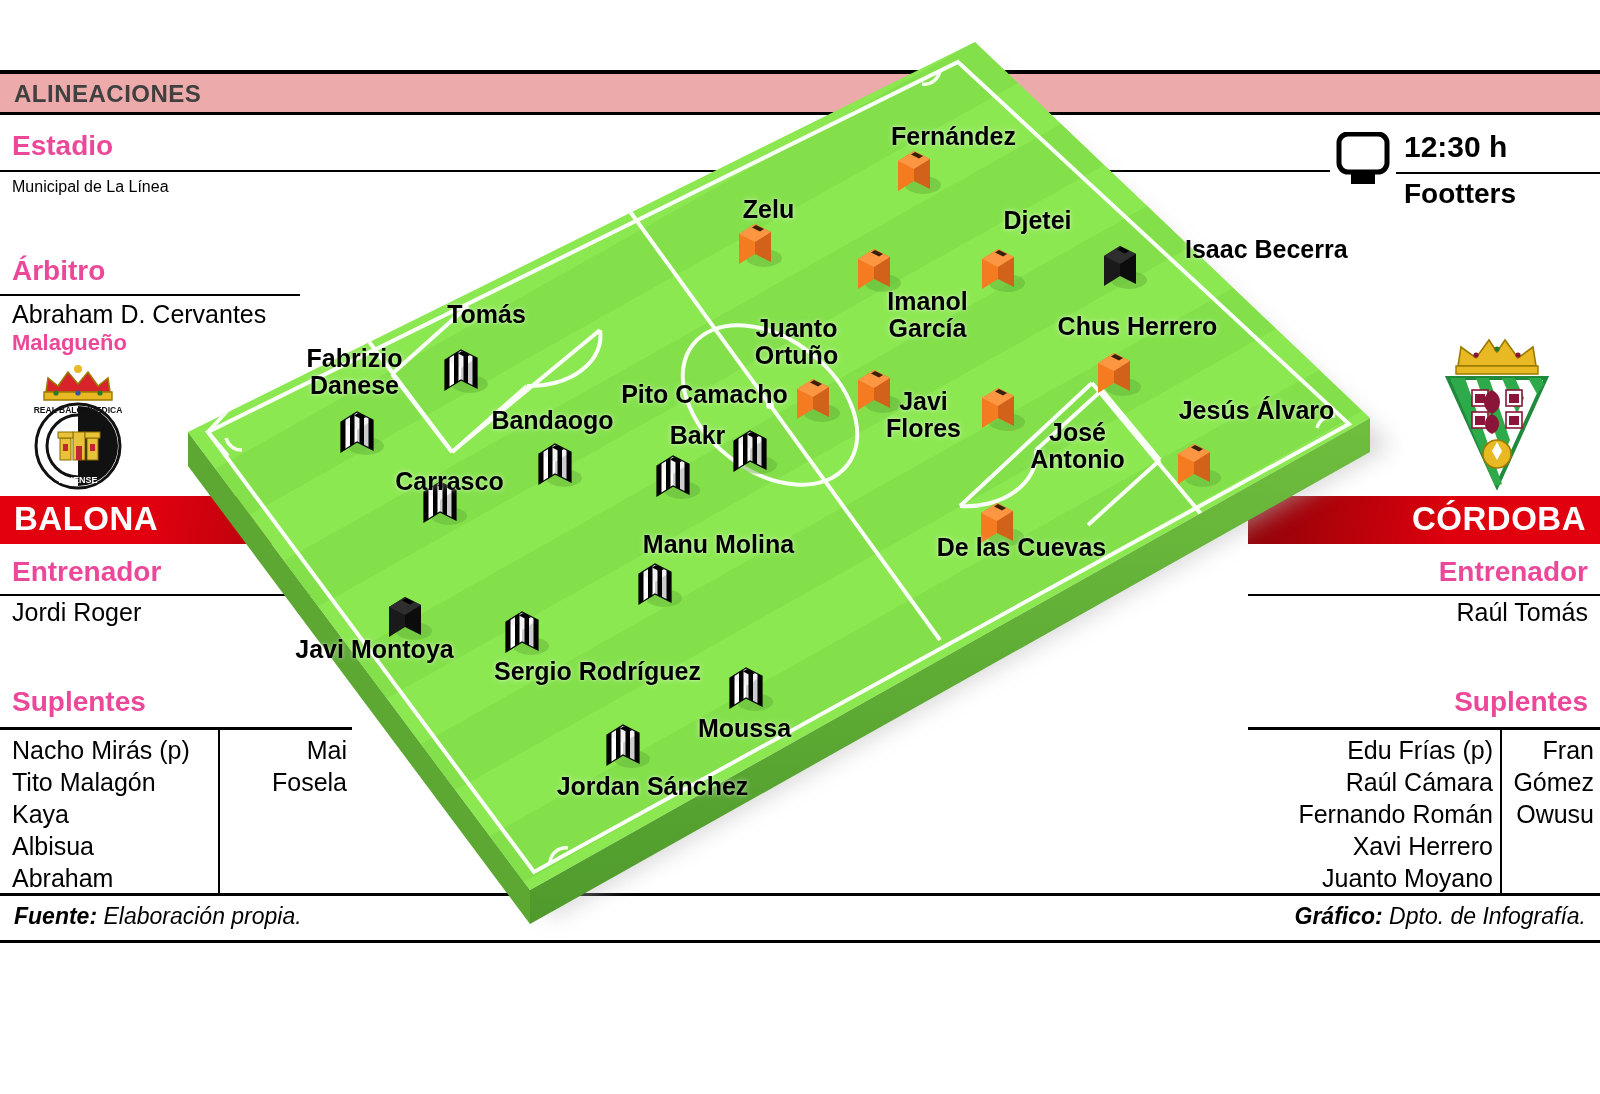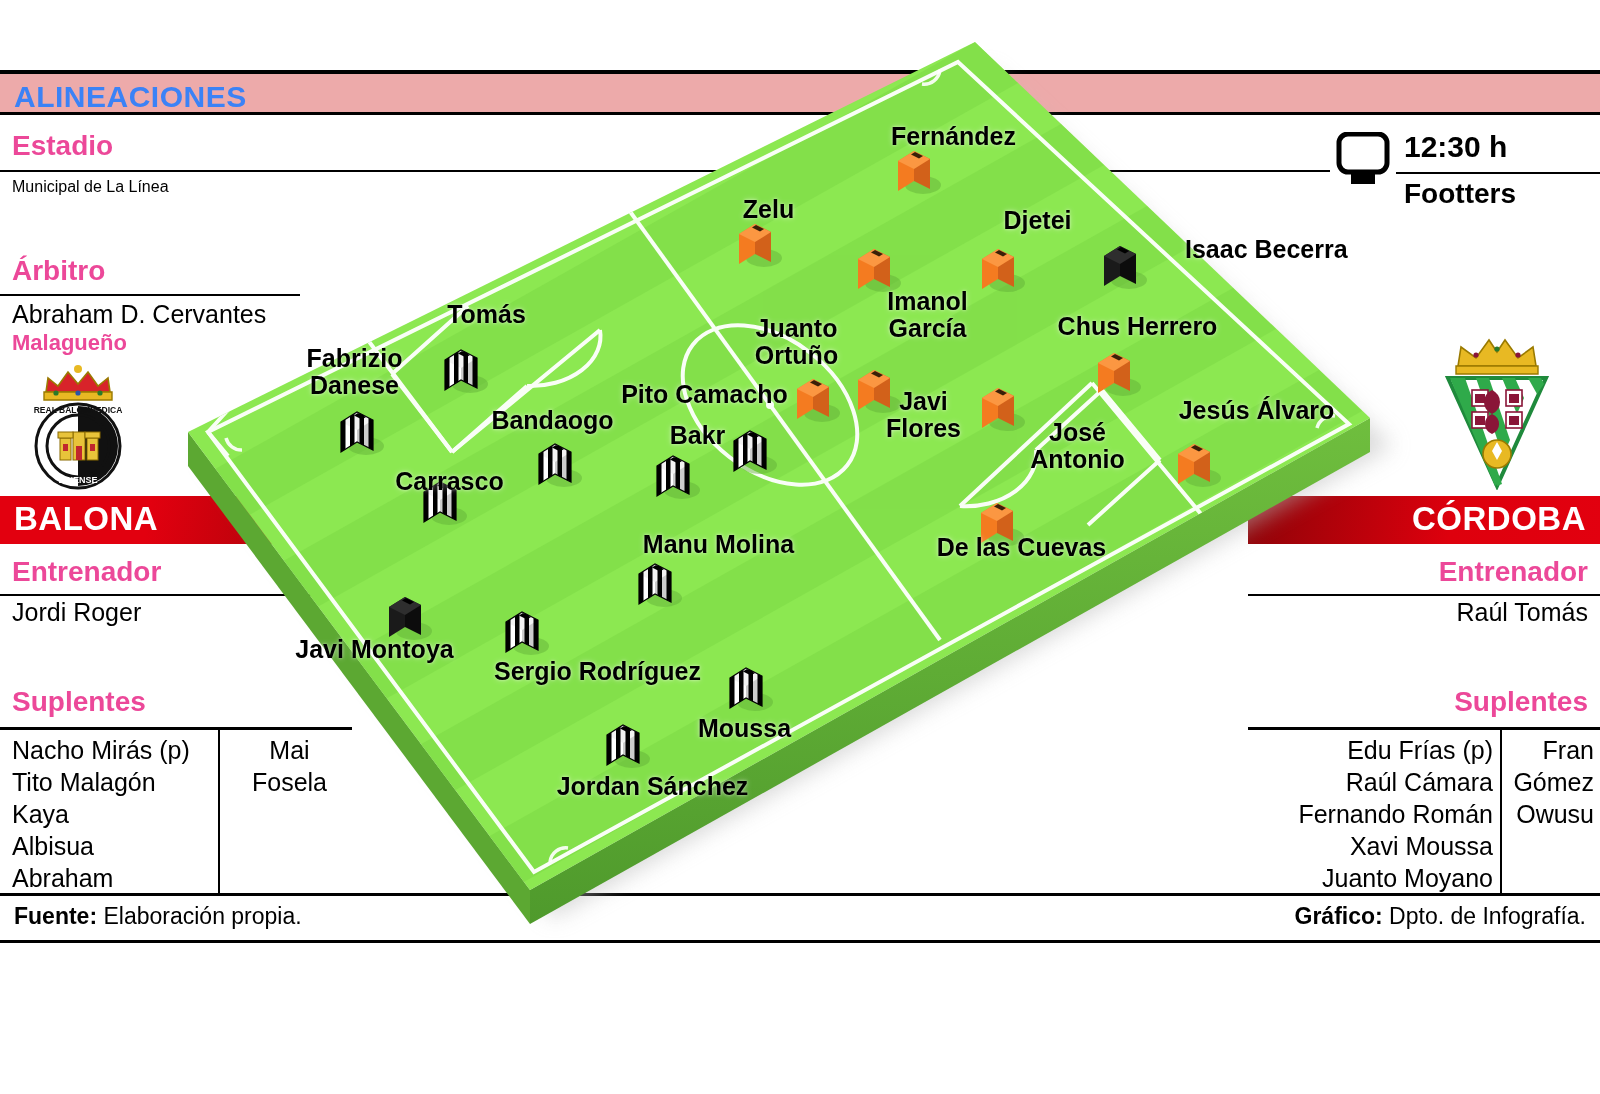--- a/index.html
+++ b/index.html
@@ -7,22 +7,22 @@
     font-family:"Liberation Sans", sans-serif;
     width:1600px;height:1094px;position:relative;overflow:hidden;
     -webkit-font-smoothing:antialiased;
   }
   #page{position:absolute;left:0;top:0;width:1600px;height:1094px;background:#fff;}
 
   
   .top-rule{position:absolute;left:0;top:70px;width:1600px;height:4px;background:#000;}
   .hdr-band{position:absolute;left:0;top:74px;width:1600px;height:38px;background:#edaaaa;}
   .hdr-band-title{
-    position:absolute;left:14px;top:80px;font-size:30px;font-weight:bold;
-    letter-spacing:.5px;color:#3b82f6;z-index:40;
+    position:absolute;left:14px;top:80px;font-size:24px;font-weight:bold;
+    letter-spacing:.5px;color:#404040;z-index:40;
   }
   .hdr-rule{position:absolute;left:0;top:112px;width:1600px;height:3px;background:#000;}
 
   
   .rule{position:absolute;background:#000;}
 
   
   .lbl-bold{position:absolute;font-weight:bold;color:#ec4899;}
   .lbl-reg{position:absolute;color:#000;}
 
@@ -68,31 +68,31 @@
   #sup-l-label{left:12px;top:686px;font-size:28px;}
   #sup-r-label{right:12px;top:686px;font-size:28px;}
   #sup-l-rule{left:0;top:727px;width:352px;height:3px;}
   #sup-r-rule{left:1248px;top:727px;width:352px;height:3px;}
 
   .sub-box{position:absolute;top:730px;height:163px;}
   #sup-l-box{left:0;width:352px;}
   #sup-r-box{left:1248px;width:352px;}
   .sub-col{position:absolute;top:4px;font-size:25px;line-height:32px;color:#000;}
   #sup-l-c1{left:12px;width:200px;text-align:left;}
-  #sup-l-c2{left:232px;width:115px;text-align:center;}
+  #sup-l-c2{left:232px;width:115px;text-align:right;}
   #sup-r-c1{left:5px;width:240px;text-align:right;}
   #sup-r-c2{left:258px;width:88px;text-align:right;}
   .vdiv{position:absolute;width:2px;background:#000;top:730px;height:163px;}
   #sup-l-vdiv{left:218px;}
   #sup-r-vdiv{left:1500px;}
 
   
   #foot-rule-top{left:0;top:893px;width:1600px;height:3px;}
   #foot-rule-bot{left:0;top:940px;width:1600px;height:3px;}
-  .foot-text{position:absolute;top:903px;font-size:23px;color:#000;}
+  .foot-text{position:absolute;top:903px;font-size:23px;color:#000;font-style:italic;}
   #foot-left{left:14px;}
   #foot-right{right:14px;}
   .foot-strong{font-weight:bold;}
 
   
   #pitch-wrap{position:absolute;left:0;top:0;width:1600px;height:1094px;z-index:20;pointer-events:none;}
   #pitch-wrap svg{display:block;}
 
   
   .pname{
@@ -224,21 +224,21 @@
   </div>
   <div class="vdiv" id="sup-l-vdiv"></div>
 
   <div class="lbl-bold" id="sup-r-label">Suplentes</div>
   <div class="rule" id="sup-r-rule"></div>
   <div class="sub-box" id="sup-r-box">
     <div class="sub-col" id="sup-r-c1">
         <div>Edu Frías (p)</div>
         <div>Raúl Cámara</div>
         <div>Fernando Román</div>
-        <div>Xavi Moussa</div>
+        <div>Xavi Herrero</div>
         <div>Juanto Moyano</div>
       </div>
     <div class="sub-col" id="sup-r-c2">
         <div>Fran Gómez</div>
         <div>Owusu</div>
       </div>
   </div>
   <div class="vdiv" id="sup-r-vdiv"></div>
 
   <div id="pitch-wrap">

